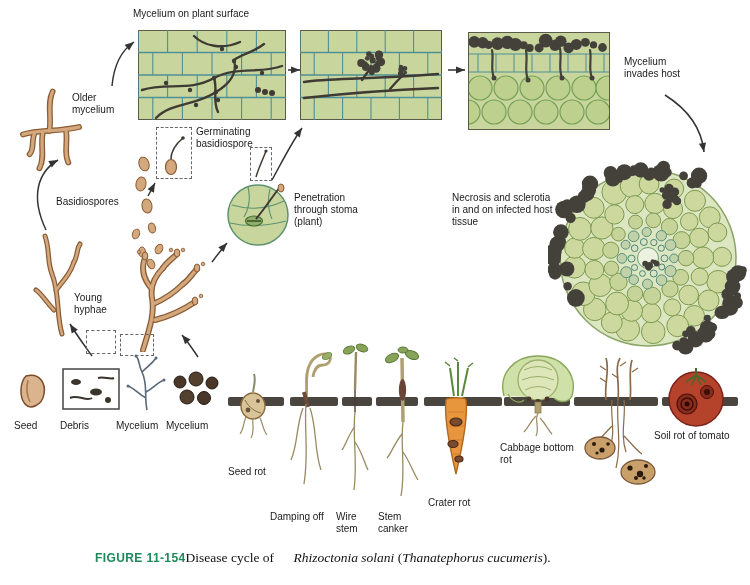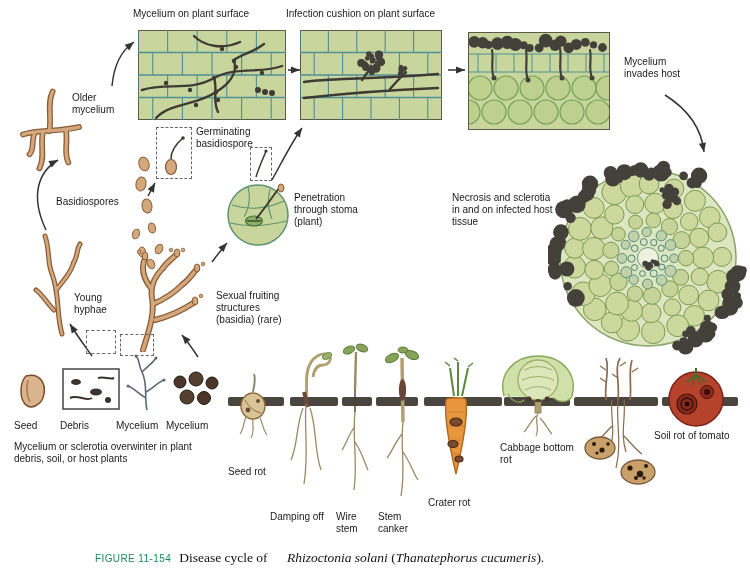--- a/index.html
+++ b/index.html
@@ -7,21 +7,21 @@
   body{width:750px;height:585px;position:relative;font-family:"Liberation Sans",sans-serif;overflow:hidden}
   .stage{position:absolute;left:0;top:0;width:750px;height:585px;background:#fff}
   .abs{position:absolute}
   .lbl{position:absolute;font-size:10px;line-height:1.18;color:#1a1a1a;z-index:5}
   .c{}
   .dashed{position:absolute;border:1px dashed #666;z-index:4}
   .strip{position:absolute;top:397px;height:9px;border-radius:2px;z-index:1}
   svg.illus{z-index:2}
   #arrows{z-index:3;pointer-events:none}
   .caption{position:absolute;left:95px;top:550px;width:620px;font-family:"Liberation Serif",serif;font-size:13.5px;color:#111;z-index:5}
-  .figlabel{font-family:"Liberation Sans",sans-serif;font-weight:normal;font-size:10px;letter-spacing:.4px;margin-right:8px}
+  .figlabel{font-family:"Liberation Sans",sans-serif;font-weight:bold;font-size:12px;letter-spacing:.4px;}
   .cap-seg{margin-right:16px}
   i{font-style:italic}
 </style>
 </head>
 <body>
 
 <div class="stage">
 
   <svg id="arrows" class="abs" style="left:0;top:0" width="750" height="585" viewBox="0 0 750 585">
       <path d="M288,70 L300,70" fill="none" stroke="#333333" stroke-width="1.5"></path>
@@ -565,30 +565,27 @@
     <path d="M36,2 L36,9" stroke="#4a6a2a" stroke-width="2"></path>
     <path d="M36,9 L26,16 M36,9 L46,16 M36,9 L32,19 M36,9 L41,19" stroke="#4a6a2a" stroke-width="1.6" fill="none"></path>
     <circle cx="27" cy="38" r="10" fill="#8a2a1a" stroke="#4a120a" stroke-width="1.2"></circle>
     <circle cx="27" cy="38" r="6" fill="none" stroke="#3a0f08" stroke-width="1.4"></circle>
     <circle cx="27" cy="38" r="2.5" fill="#2a0a05"></circle>
     <circle cx="47" cy="26" r="6.5" fill="#8a2a1a" stroke="#4a120a" stroke-width="1"></circle>
     <circle cx="47" cy="26" r="3" fill="#3a0f08"></circle>
   </svg>
 
   <div class="lbl c" style="left:133px;top:8px;width:160px">Mycelium on plant surface</div>
-  <div class="lbl c" style="left:286px;top:8px;width:176px">Infection cushion on plant surface</div>
   <div class="lbl" style="left:624px;top:56px;width:64px">Mycelium invades host</div>
   <div class="lbl" style="left:72px;top:92px;width:48px">Older mycelium</div>
   <div class="lbl" style="left:196px;top:126px;width:66px">Germinating basidiospore</div>
   <div class="lbl" style="left:56px;top:196px;width:74px">Basidiospores</div>
   <div class="lbl" style="left:294px;top:192px;width:68px">Penetration through stoma (plant)</div>
   <div class="lbl" style="left:452px;top:192px;width:106px">Necrosis and sclerotia in and on infected host tissue</div>
   <div class="lbl" style="left:74px;top:292px;width:40px">Young hyphae</div>
-  <div class="lbl" style="left:216px;top:290px;width:74px">Sexual fruiting structures (basidia) (rare)</div>
-  <div class="lbl" style="left:14px;top:441px;width:182px">Mycelium or sclerotia overwinter in plant debris, soil, or host plants</div>
 
   <div class="lbl c" style="left:14px;top:420px;width:40px">Seed</div>
   <div class="lbl c" style="left:60px;top:420px;width:62px">Debris</div>
   <div class="lbl c" style="left:116px;top:420px;width:60px">Mycelium</div>
   <div class="lbl c" style="left:166px;top:420px;width:60px">Mycelium</div>
 
   <div class="lbl c" style="left:228px;top:466px;width:52px">Seed rot</div>
   <div class="lbl c" style="left:270px;top:511px;width:66px">Damping off</div>
   <div class="lbl c" style="left:336px;top:511px;width:38px">Wire stem</div>
   <div class="lbl c" style="left:378px;top:511px;width:50px">Stem canker</div>

